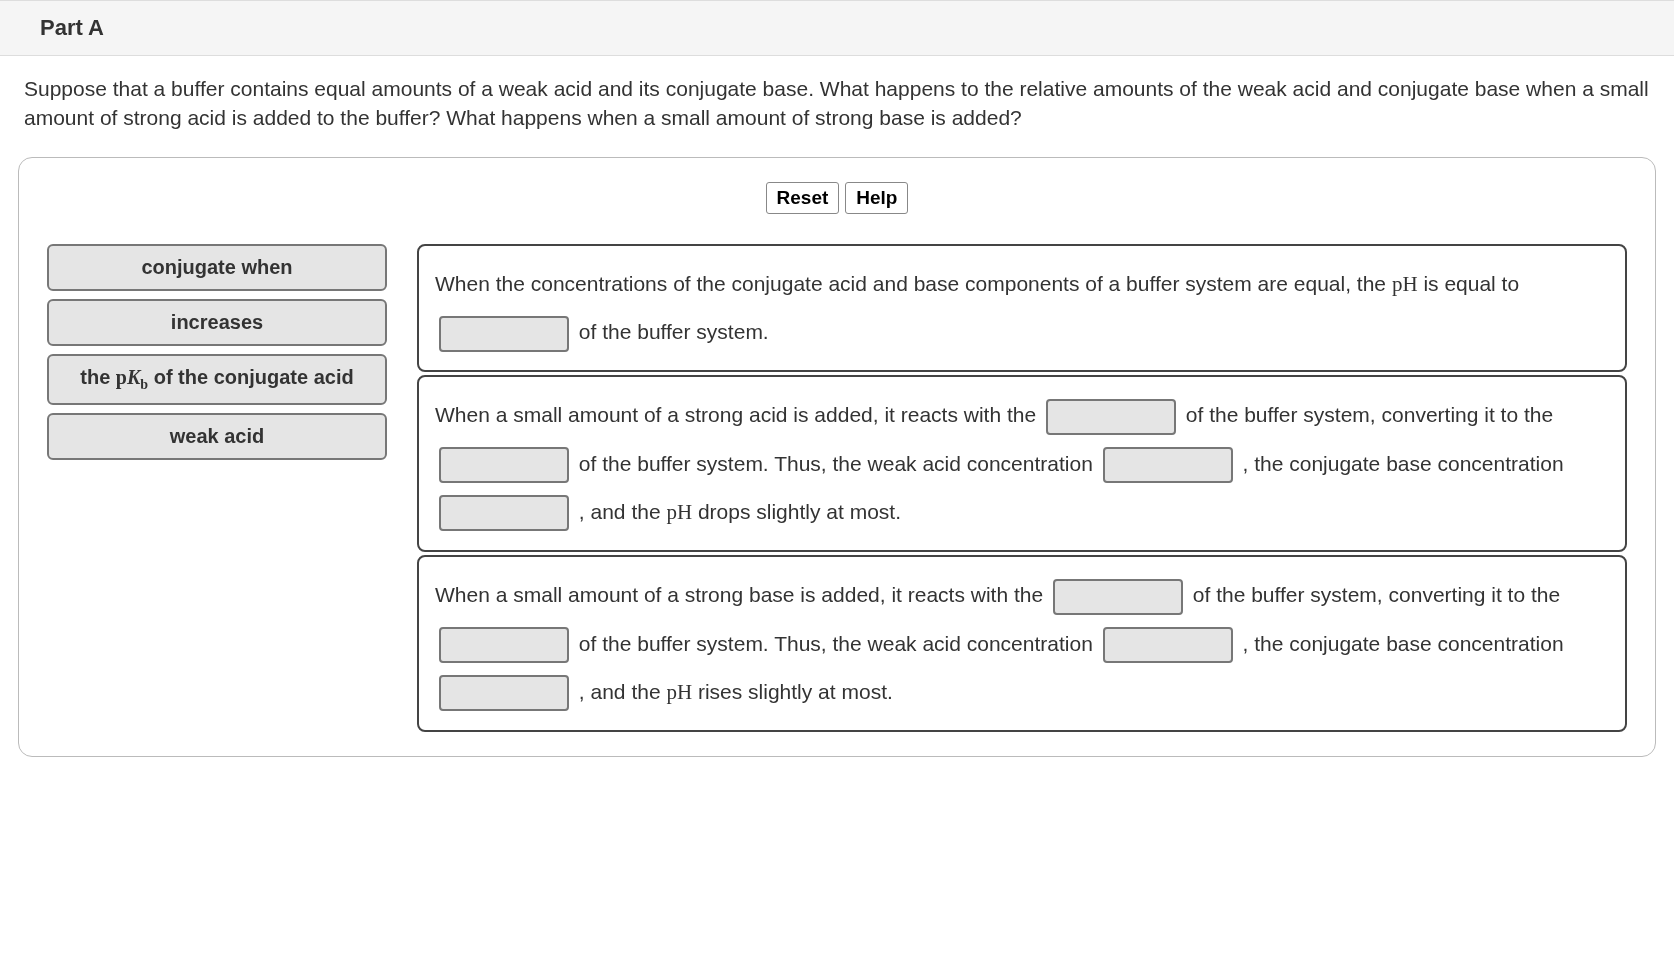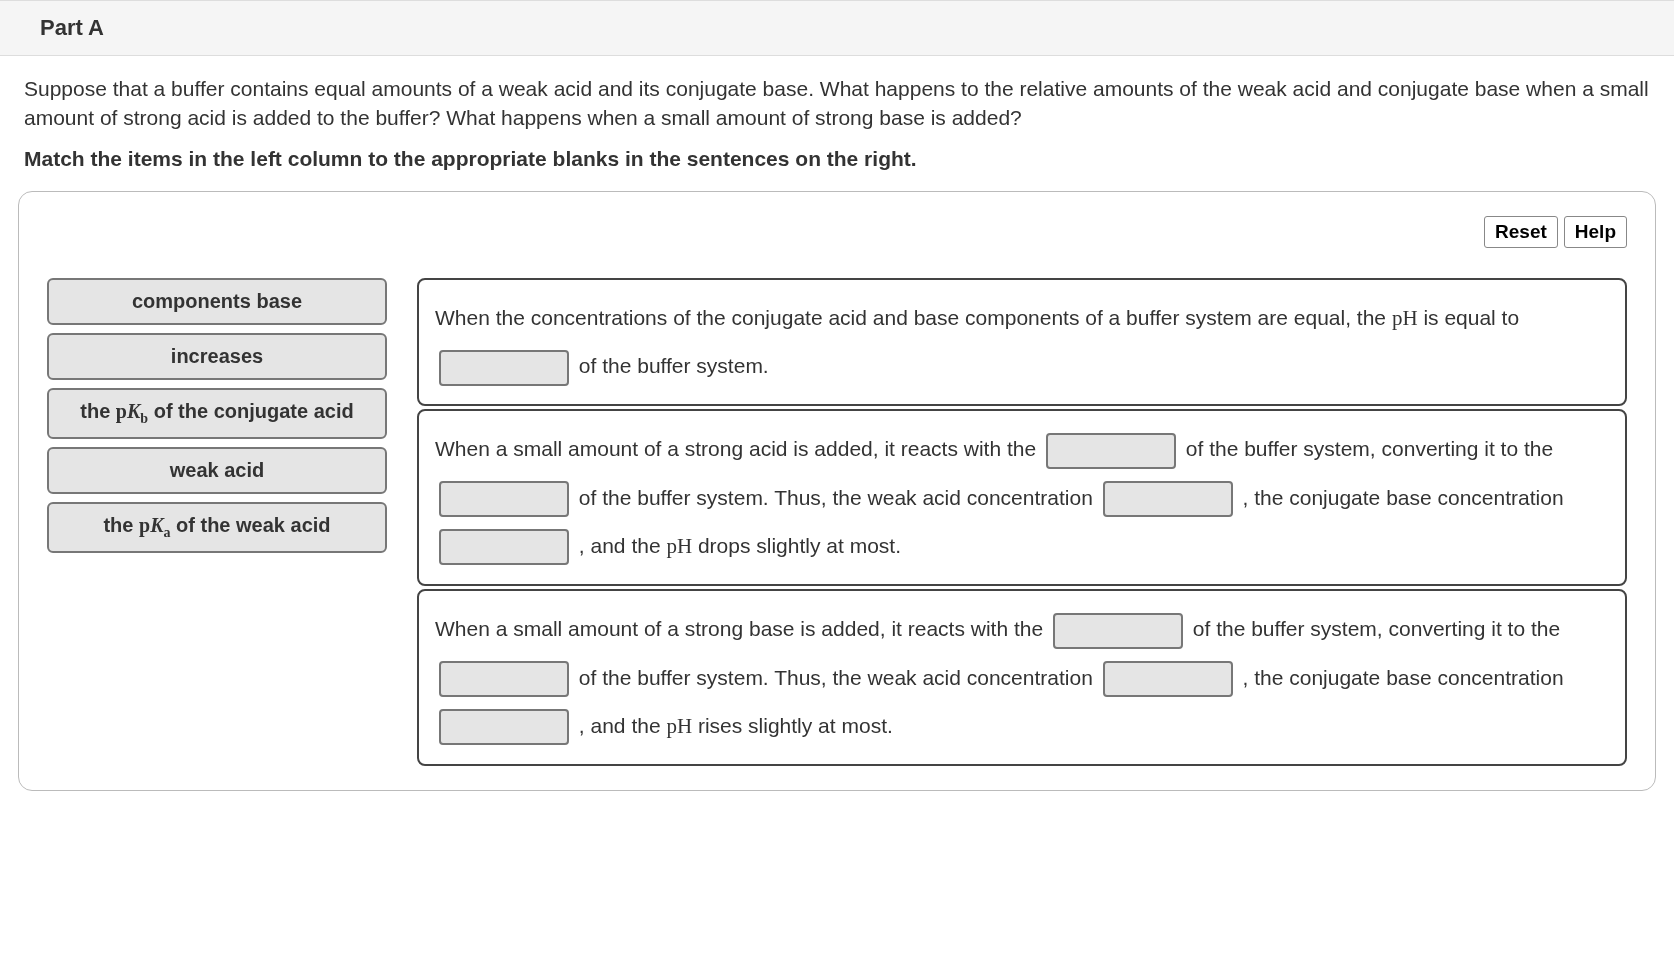--- a/index.html
+++ b/index.html
@@ -32,21 +32,21 @@
 }
 .workspace {
   margin: 0 18px 18px 18px;
   border: 1px solid #bbb;
   border-radius: 14px;
   padding: 24px 28px;
   position: relative;
 }
 .top-buttons {
   display: flex;
-  justify-content: flex-end;
+  justify-content: center;
   gap: 6px;
   margin-bottom: 30px;
 }
 .top-buttons button {
   background: #fff;
   border: 1px solid #888;
   border-radius: 3px;
   padding: 4px 10px;
   font-size: 19px;
   font-weight: bold;
@@ -105,40 +105,36 @@
 </style>
 </head>
 <body>
 
 <div class="header-bar">
   <h2>Part A</h2>
 </div>
 
 <div class="question-area">
   <p class="question-text">Suppose that a buffer contains equal amounts of a weak acid and its conjugate base. What happens to the relative amounts of the weak acid and conjugate base when a small amount of strong acid is added to the buffer? What happens when a small amount of strong base is added?</p>
-  <p class="instruction">Match the items in the left column to the appropriate blanks in the sentences on the right.</p>
 </div>
 
 <div class="workspace">
   <div class="top-buttons">
     <button>Reset</button>
     <button>Help</button>
   </div>
 
   <div class="columns">
     <div class="left-col">
-      <div class="drag-item">components base</div>
+      <div class="drag-item">conjugate when</div>
       <div class="drag-item">increases</div>
       <div class="drag-item">
         <span>the </span><span class="math">p</span><span class="math" style="font-style:italic">K</span><span class="math sub">b</span><span> of the conjugate acid</span>
       </div>
       <div class="drag-item">weak acid</div>
-      <div class="drag-item">
-        <span>the </span><span class="math">p</span><span class="math" style="font-style:italic">K</span><span class="math sub">a</span><span> of the weak acid</span>
-      </div>
     </div>
 
     <div class="right-col">
 
       <div class="sentence-box">
         <span>When the concentrations of the conjugate acid and base components of a buffer system are equal, the </span><span class="math">pH</span><span> is equal to </span><span class="blank"></span><span> of the buffer system.</span>
       </div>
 
       <div class="sentence-box">
         <span>When a small amount of a strong acid is added, it reacts with the </span><span class="blank"></span><span> of the buffer system, converting it to the </span><span class="blank"></span><span> of the buffer system. Thus, the weak acid concentration </span><span class="blank"></span><span> , the conjugate base concentration </span><span class="blank"></span><span> , and the </span><span class="math">pH</span><span> drops slightly at most.</span>

